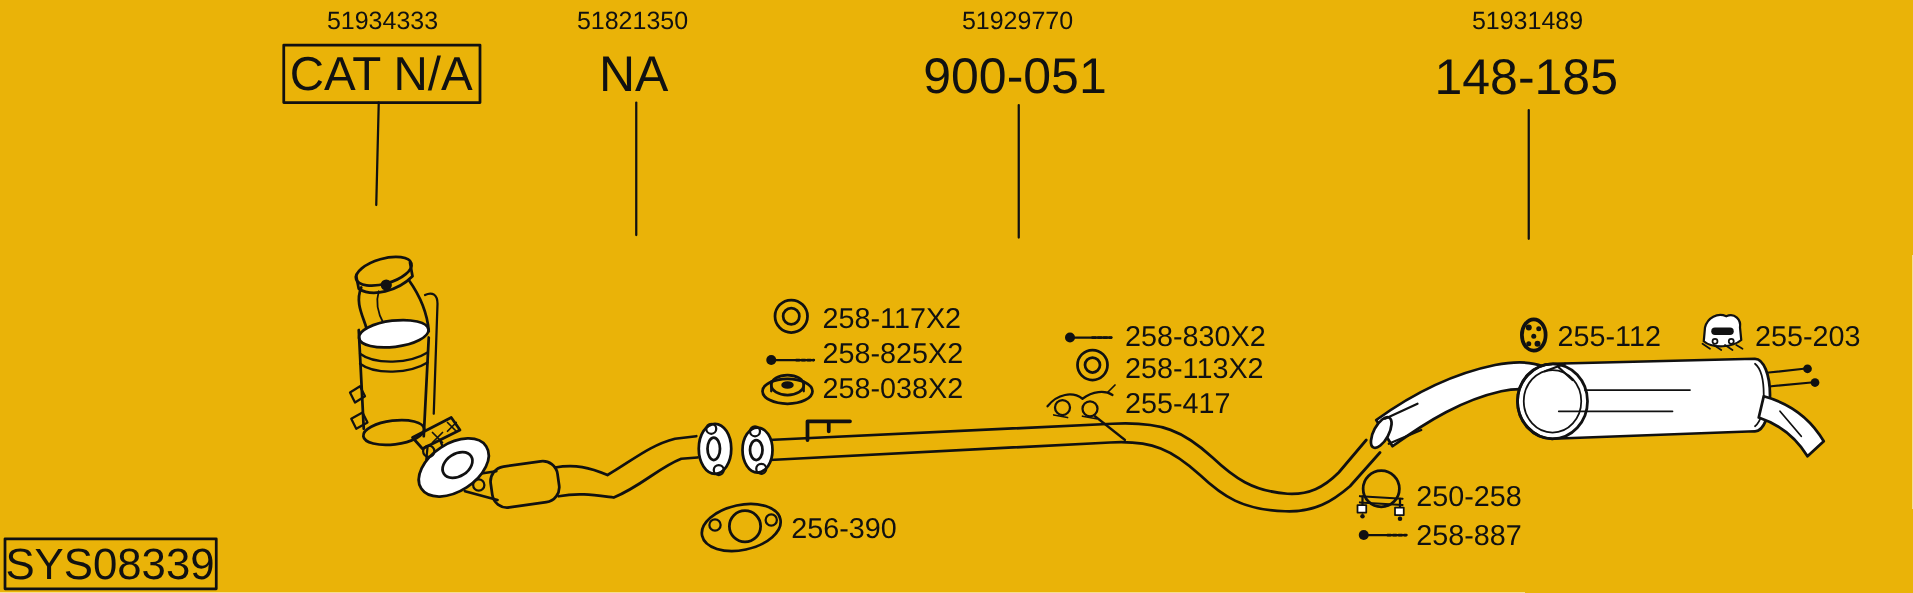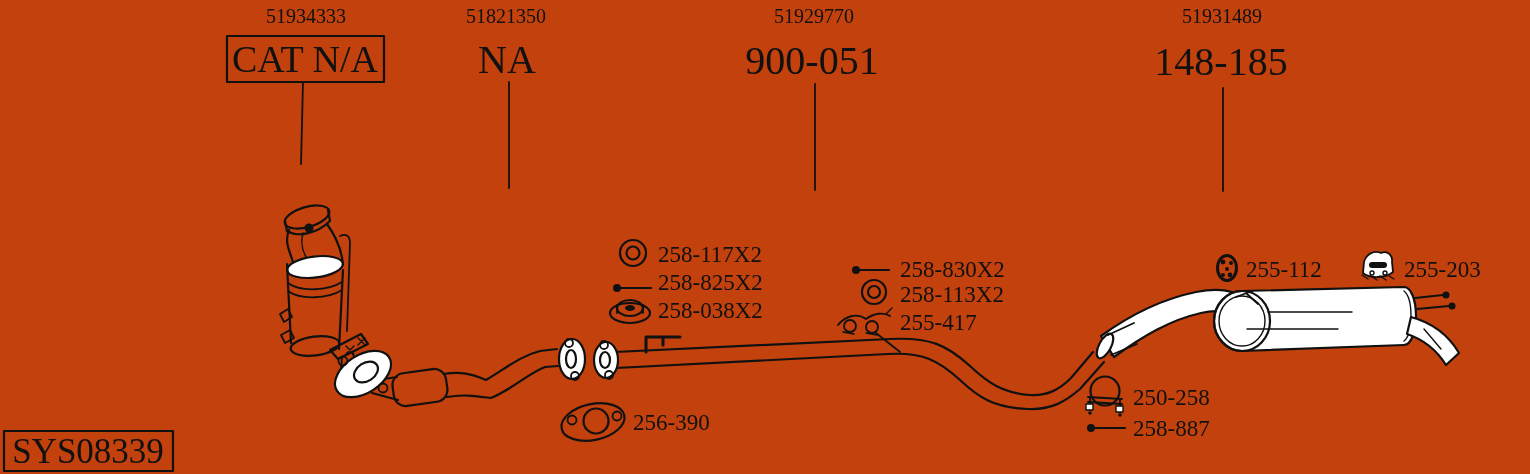--- a/index.html
+++ b/index.html
@@ -1,18 +1,18 @@
 <!DOCTYPE html>
 <html><head>
 <meta charset="utf-8">
 <style>
   html,body{margin:0;padding:0;background:#fff;}
   .stage{
-    position:relative;width:1530px;height:474px;background:#c2410c;
-    font-family:Liberation Serif, serif;overflow:hidden;
+    position:relative;width:1530px;height:474px;background:#eab308;
+    font-family:Liberation Sans, sans-serif;overflow:hidden;
   }
   .stage svg{position:absolute;left:0;top:0;}
   
   svg .ln{fill:none;stroke:#111;stroke-width:2.2;stroke-linecap:round;stroke-linejoin:round;}
   svg .thin{stroke-width:1.4;}
   svg .mid{stroke-width:1.8;}
   svg .thick{stroke-width:3;}
   svg .fillw{fill:#fff;}
   svg .fillk{fill:#111;stroke:none;}
   svg text{stroke:none;fill:#111;}

